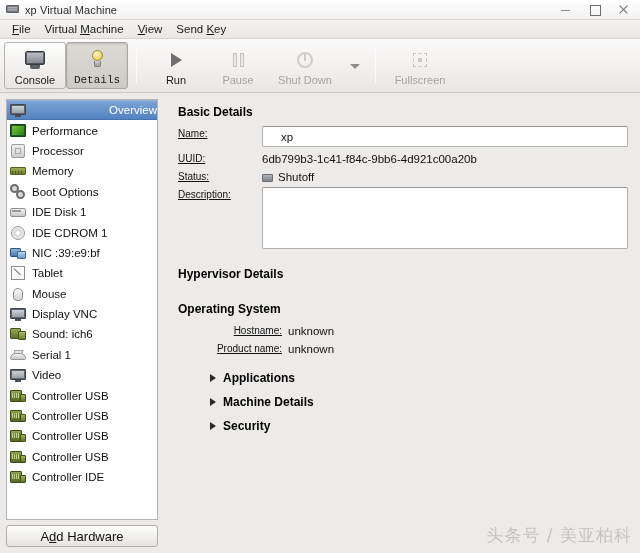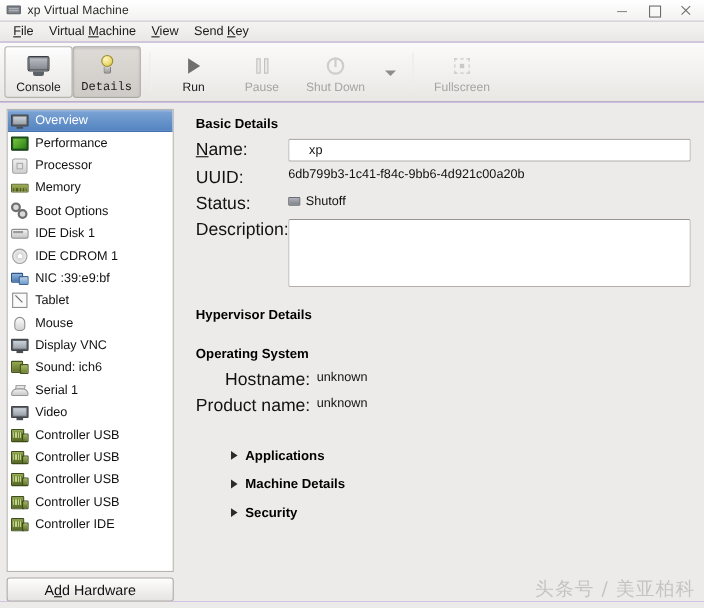--- a/index.html
+++ b/index.html
@@ -248,20 +248,21 @@
     gap: 6px;
     cursor: default;
     white-space: nowrap;
   }
   .hwrow .t { font-size: 11.5px; color: #101010; }
   .hwrow.sel {
     background: linear-gradient(#7ba3d4, #5383c0);
     border-top: 1px solid #93b4dd;
     border-bottom: 1px solid #4772ae;
     height: 20.4px;
+    justify-content: space-between;
   }
   .hwrow.sel .t { color: #ffffff; }
 
   
   .si { width: 16px; height: 16px; position: relative; flex: 0 0 16px; }
   .si-screen i {
     position: absolute; left: 0; top: 2px; width: 16px; height: 11px;
     background: #5f6369; border: 1px solid #42464b; border-radius: 1px;
   }
   .si-screen i:after {
@@ -387,26 +388,27 @@
     font-weight: bold;
     color: #000;
     margin: 2px 0 7px 0;
   }
   .frow {
     display: flex;
     align-items: flex-start;
     margin-bottom: 4px;
   }
   .flabel {
-    font-size: 16px;
+    font-size: 10px;
     color: #111;
     text-align: right;
     padding-top: 2px;
     flex: 0 0 auto;
     white-space: nowrap;
+    text-decoration: underline;
   }
   .fvalue {
     font-size: 11.5px;
     color: #111;
     padding-top: 2px;
     white-space: nowrap;
   }
   
   .basic .flabel { width: 76px; margin-right: 8px; text-align: left; }
   .input-text {
@@ -442,21 +444,21 @@
   
   .kv .flabel { width: 104px; margin-right: 6px; }
   .kv .fvalue { flex: 1 1 auto; }
 
   .sect-gap { height: 12px; }
 
   .expander {
     display: flex;
     align-items: center;
     gap: 7px;
-    margin: 12px 0 10px 0;
+    margin: 0 0 10px 0;
     cursor: default;
     padding-left: 32px;
   }
   .exp-tri {
     width: 0; height: 0;
     border-left: 6px solid #2b2b2b;
     border-top: 4px solid transparent;
     border-bottom: 4px solid transparent;
     flex: 0 0 6px;
   }

